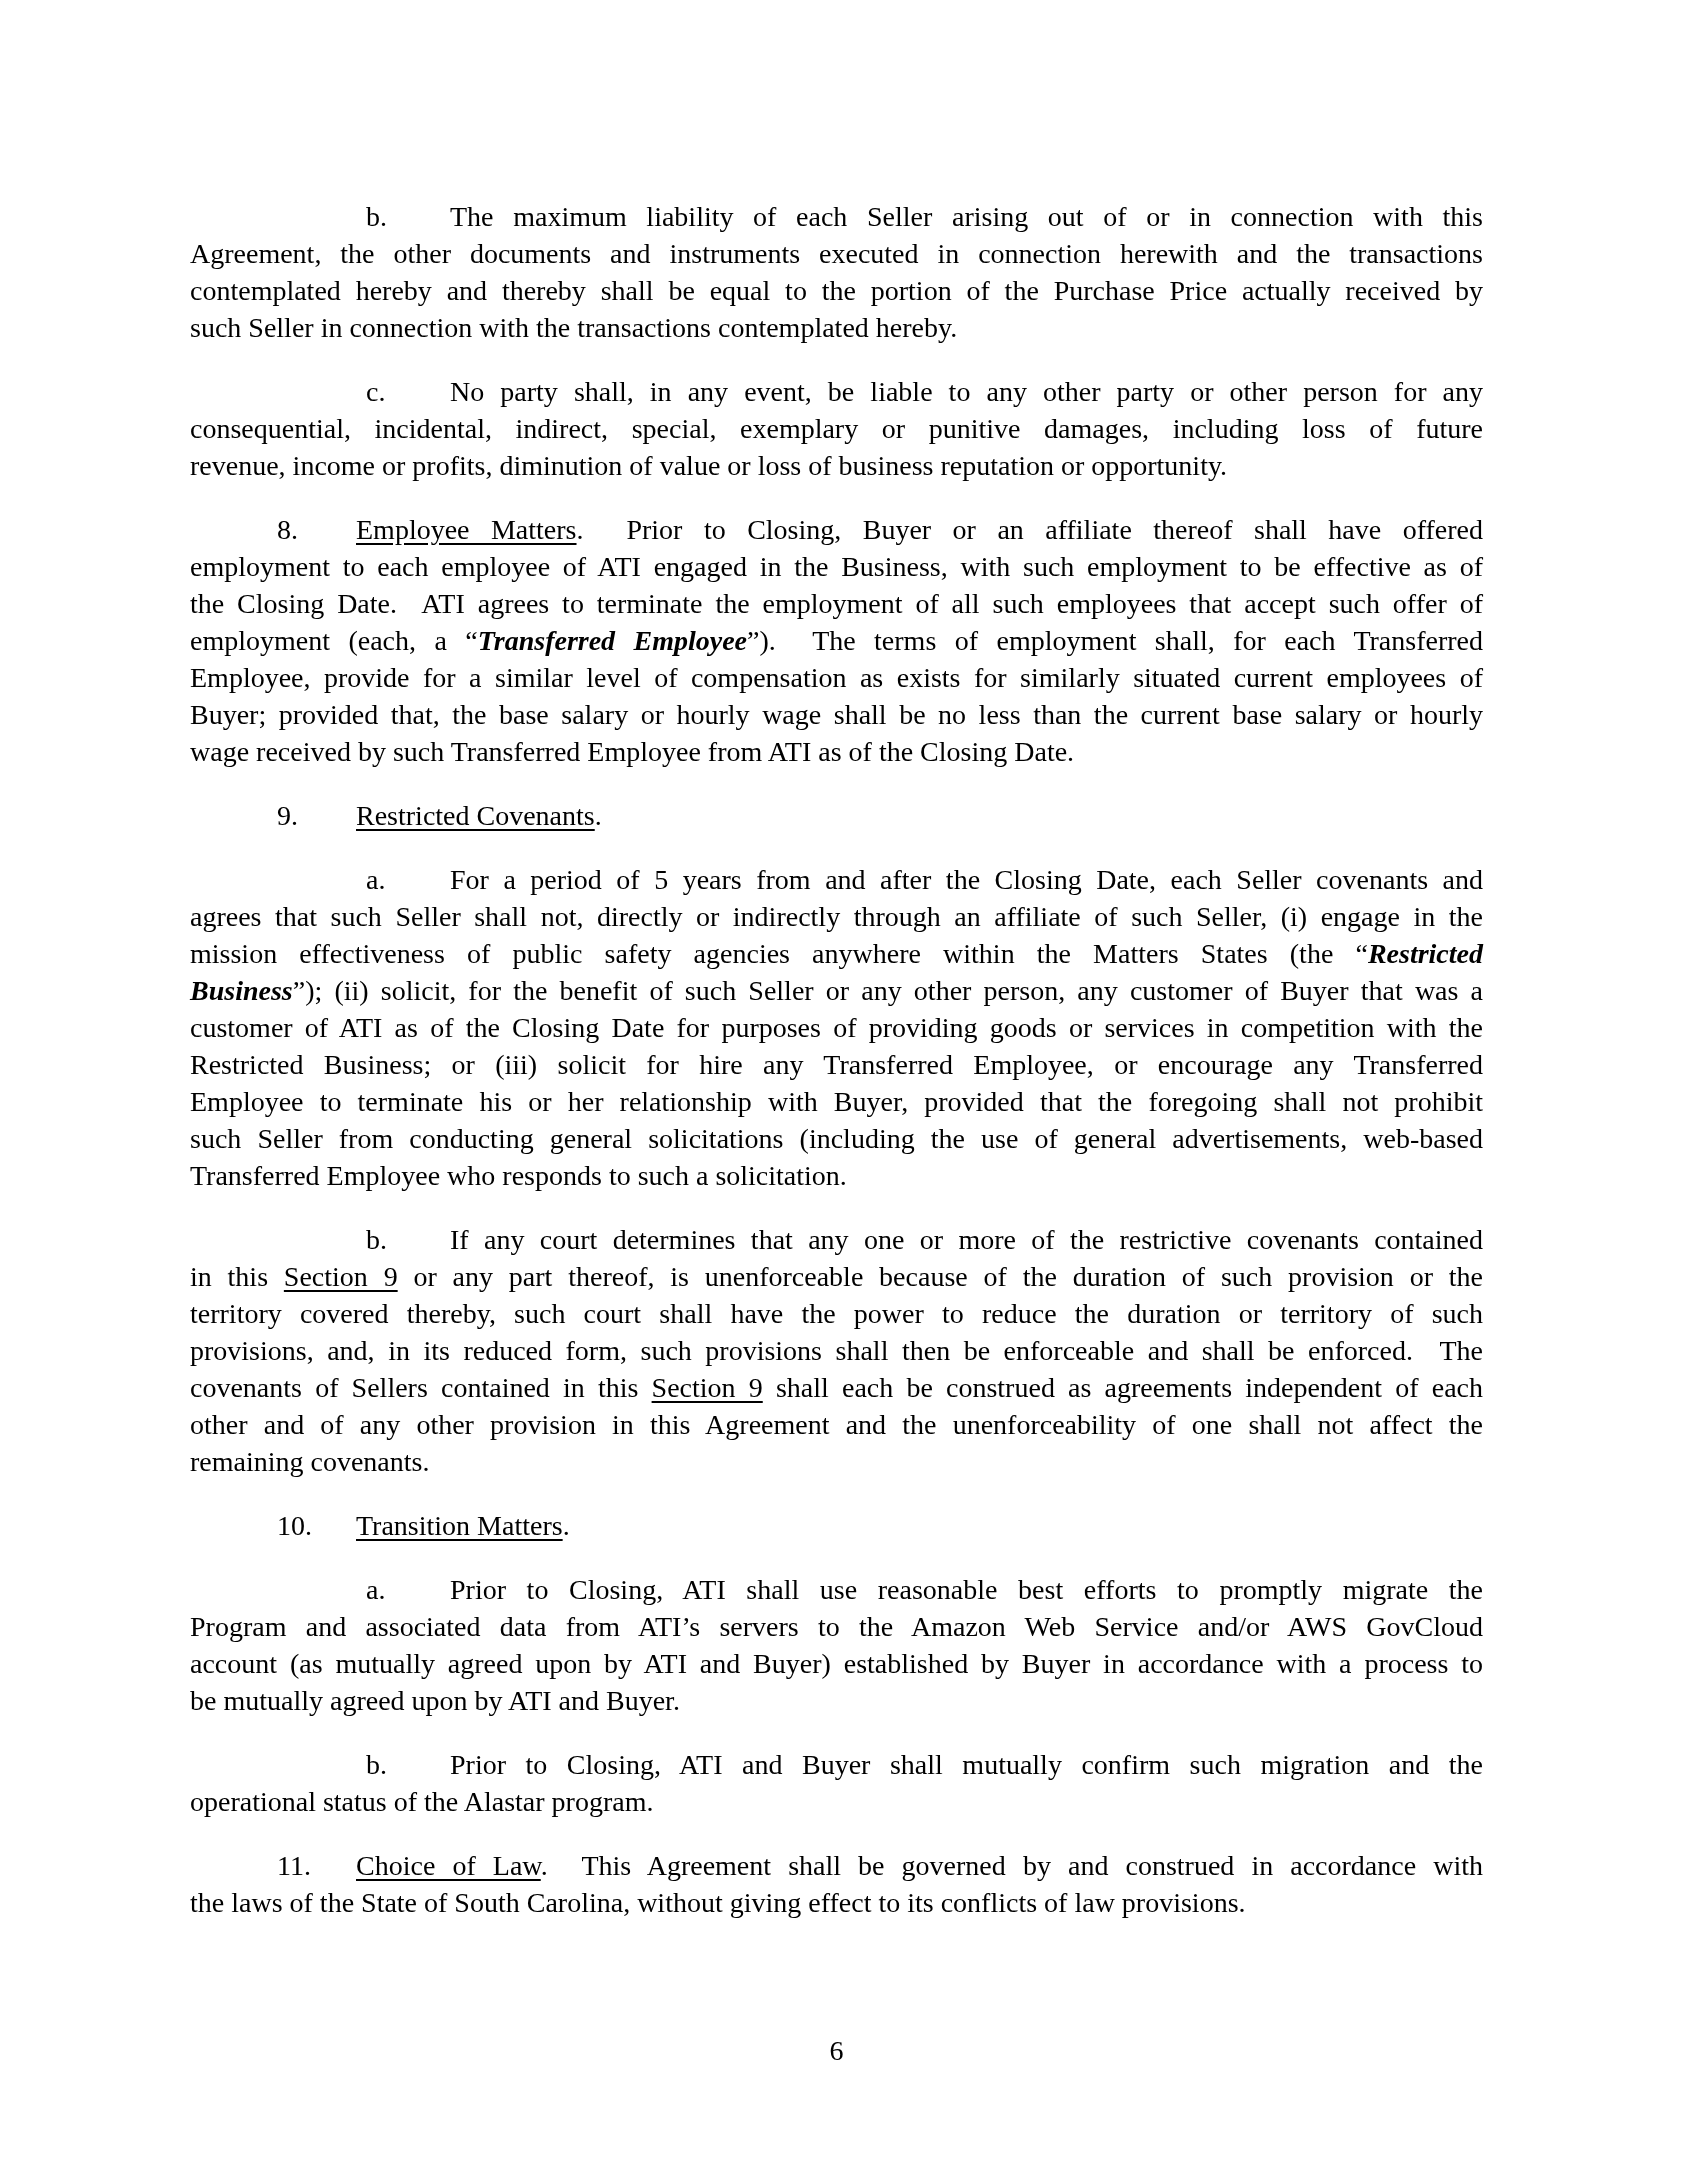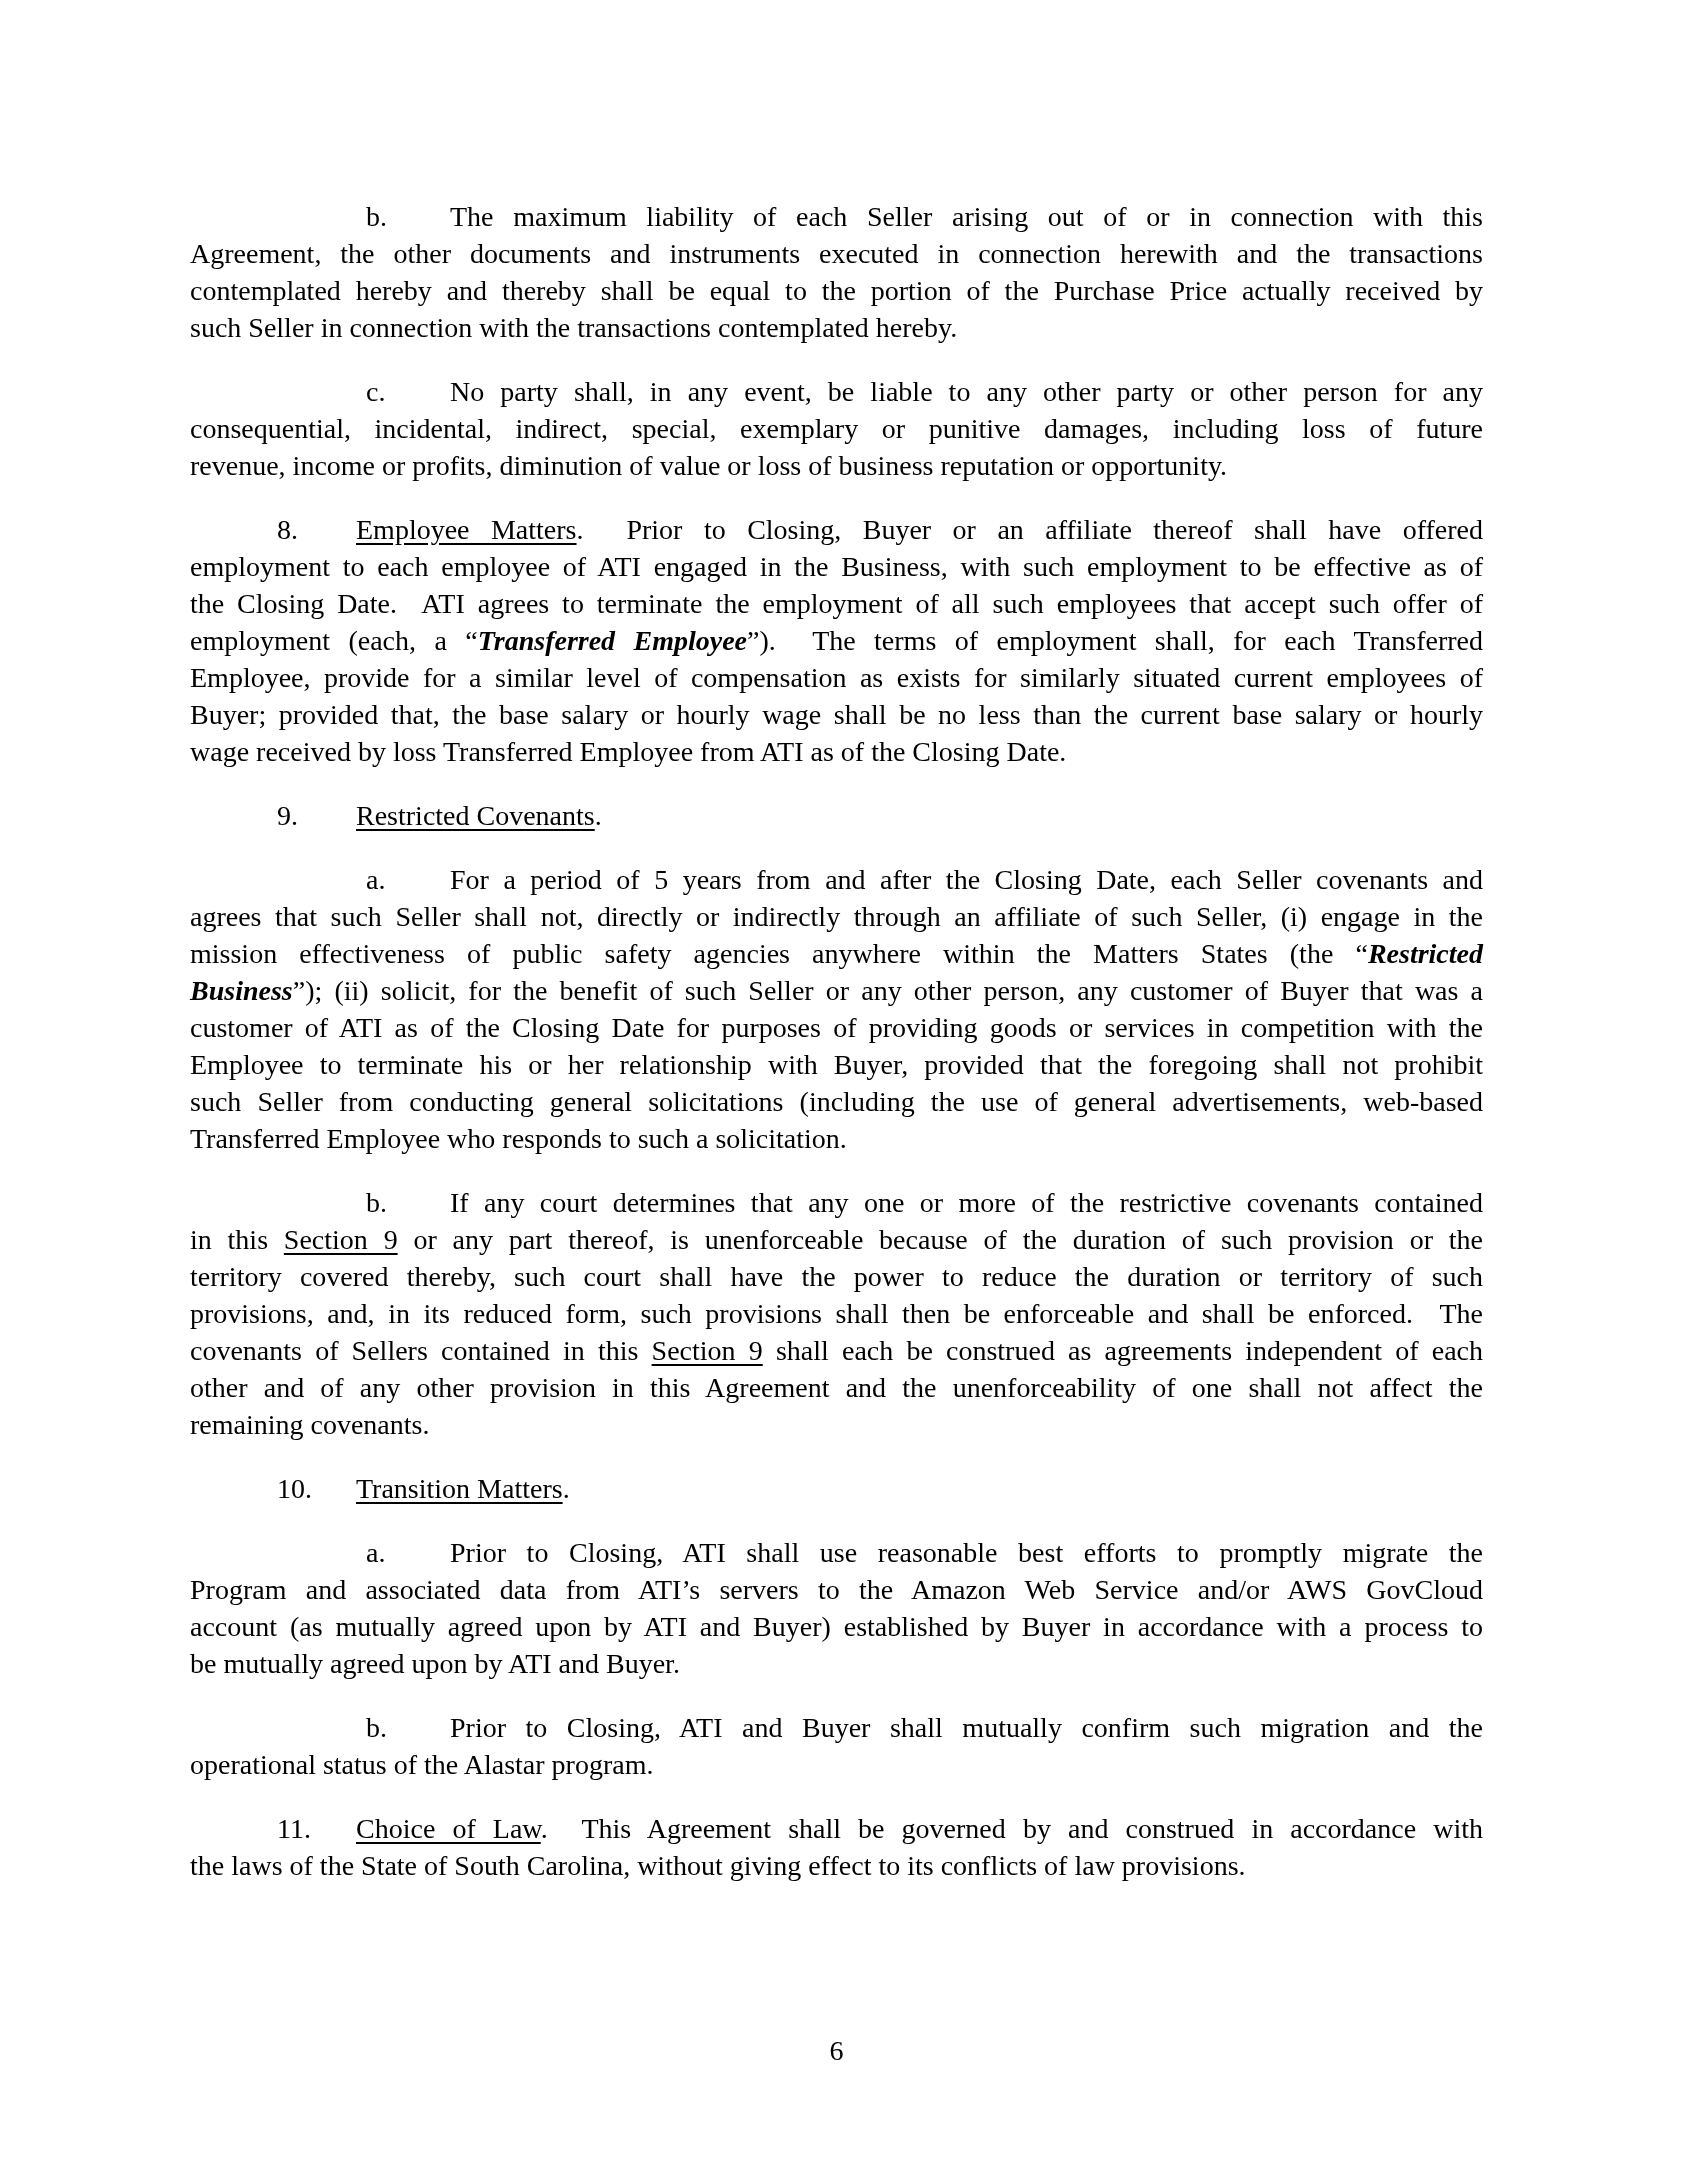--- a/index.html
+++ b/index.html
@@ -73,31 +73,32 @@
         <div class="line"><span>consequential, incidental, indirect, special, exemplary or punitive damages, including loss of future</span></div>
         <div class="line last"><span>revenue, income or profits, diminution of value or loss of business reputation or opportunity.</span></div>
       </div>
       <div class="para para-section">
         <div class="line first"><span class="para-label">8.</span><span class="u">Employee Matters</span><span>.&nbsp; Prior to Closing, Buyer or an affiliate thereof shall have offered</span></div>
         <div class="line"><span>employment to each employee of ATI engaged in the Business, with such employment to be effective as of</span></div>
         <div class="line"><span>the Closing Date.&nbsp; ATI agrees to terminate the employment of all such employees that accept such offer of</span></div>
         <div class="line"><span>employment (each, a “</span><span class="bi">Transferred Employee</span><span>”).&nbsp; The terms of employment shall, for each Transferred</span></div>
         <div class="line"><span>Employee, provide for a similar level of compensation as exists for similarly situated current employees of</span></div>
         <div class="line"><span>Buyer; provided that, the base salary or hourly wage shall be no less than the current base salary or hourly</span></div>
-        <div class="line last"><span>wage received by loss Transferred Employee from ATI as of the Closing Date.</span></div>
+        <div class="line last"><span>wage received by such Transferred Employee from ATI as of the Closing Date.</span></div>
       </div>
       <div class="para para-section">
         <div class="line first last"><span class="para-label">9.</span><span class="u">Restricted Covenants</span><span>.</span></div>
       </div>
       <div class="para para-sub">
         <div class="line first"><span class="para-label">a.</span><span>For a period of 5 years from and after the Closing Date, each Seller covenants and</span></div>
         <div class="line"><span>agrees that such Seller shall not, directly or indirectly through an affiliate of such Seller, (i) engage in the</span></div>
         <div class="line"><span>mission effectiveness of public safety agencies anywhere within the Matters States (the “</span><span class="bi">Restricted</span></div>
         <div class="line"><span class="bi">Business</span><span>”); (ii) solicit, for the benefit of such Seller or any other person, any customer of Buyer that was a</span></div>
         <div class="line"><span>customer of ATI as of the Closing Date for purposes of providing goods or services in competition with the</span></div>
+        <div class="line"><span>Restricted Business; or (iii) solicit for hire any Transferred Employee, or encourage any Transferred</span></div>
         <div class="line"><span>Employee to terminate his or her relationship with Buyer, provided that the foregoing shall not prohibit</span></div>
         <div class="line"><span>such Seller from conducting general solicitations (including the use of general advertisements, web-based</span></div>
         <div class="line last"><span>Transferred Employee who responds to such a solicitation.</span></div>
       </div>
       <div class="para para-sub">
         <div class="line first"><span class="para-label">b.</span><span>If any court determines that any one or more of the restrictive covenants contained</span></div>
         <div class="line"><span>in this </span><span class="u">Section 9</span><span> or any part thereof, is unenforceable because of the duration of such provision or the</span></div>
         <div class="line"><span>territory covered thereby, such court shall have the power to reduce the duration or territory of such</span></div>
         <div class="line"><span>provisions, and, in its reduced form, such provisions shall then be enforceable and shall be enforced.&nbsp; The</span></div>
         <div class="line"><span>covenants of Sellers contained in this </span><span class="u">Section 9</span><span> shall each be construed as agreements independent of each</span></div>

